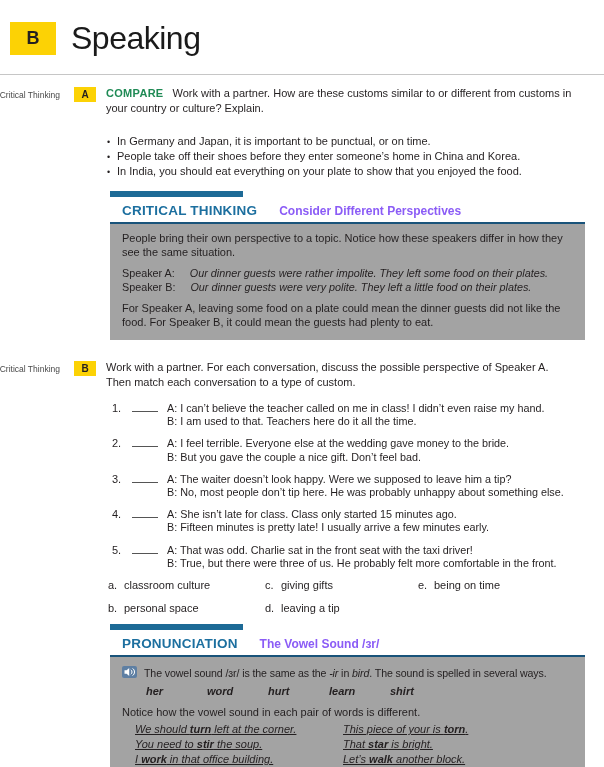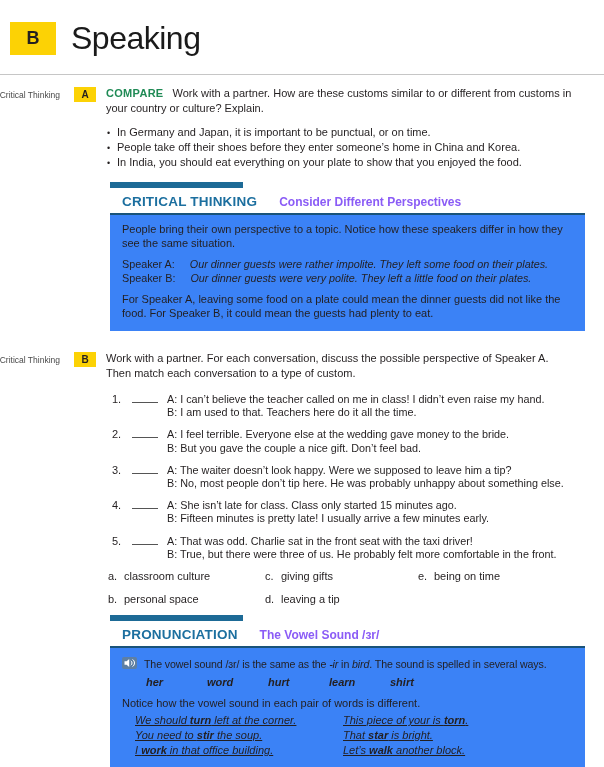--- a/index.html
+++ b/index.html
@@ -33,31 +33,31 @@
   .side-divider { width:1px; height:16px; background:#afc9a8; }
   .badge-small {
     width:22px; height:15px; background:#fcd205; margin-left:2px;
     display:flex; align-items:center; justify-content:center;
     font-weight:bold; font-size:10px; color:#231f20; flex-shrink:0;
   }
   .content { flex:1; padding-left:10px; max-width:480px; }
   .instruction { line-height:15px; }
   .skill-tag { color:#1f8a55; font-weight:bold; letter-spacing:0.3px; margin-right:9px; }
 
-  .bullets { list-style:none; margin-top:9px; }
+  .bullets { list-style:none; margin-top:18px; }
   .bullets li { line-height:15px; padding-left:11px; position:relative; white-space:nowrap; }
   .bullets li::before { content:"•"; position:absolute; left:1px; font-size:9px; top:1px; }
 
   
   .info-box { margin-left:110px; width:475px; }
   .box-topbar { width:133px; height:6px; background:#1d6a96; }
   .box-header { display:flex; align-items:baseline; padding:6px 0 4px 12px; background:#ffffff; border-bottom:2px solid #19537a; }
   .box-title { color:#1c6f9f; font-weight:bold; font-size:13.5px; letter-spacing:0.2px; }
   .box-subtitle { color:#8b5cf6; font-weight:bold; font-size:12px; margin-left:22px; }
-  .box-body { background:#3b82f6; padding:8px 12px 11px; }
+  .box-body { background:#a3a3a3; padding:8px 12px 11px; }
   .box-p { line-height:13.5px; }
   .box-p + .box-p, .speakers + .box-p { margin-top:8px; }
   .speakers { margin-top:8px; }
   .speaker-line { line-height:13.5px; white-space:nowrap; font-size:10.8px; }
   .sp-text { font-style:italic;padding-left:12px; }
 
   
   .b-instruction { line-height:15px; }
   .convs { margin-top:12px; }
   .conv { display:flex; margin-bottom:9px; padding-left:6px; }

